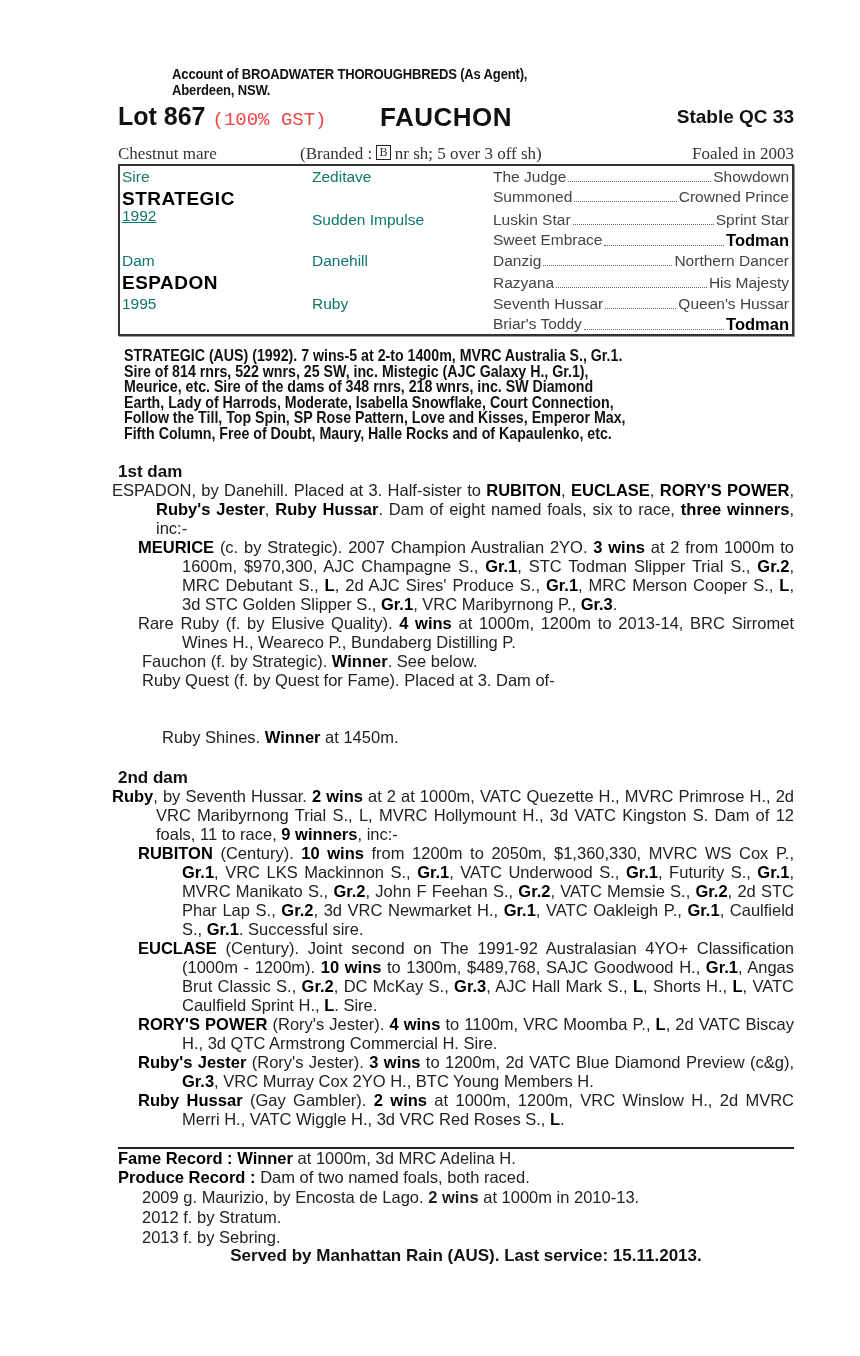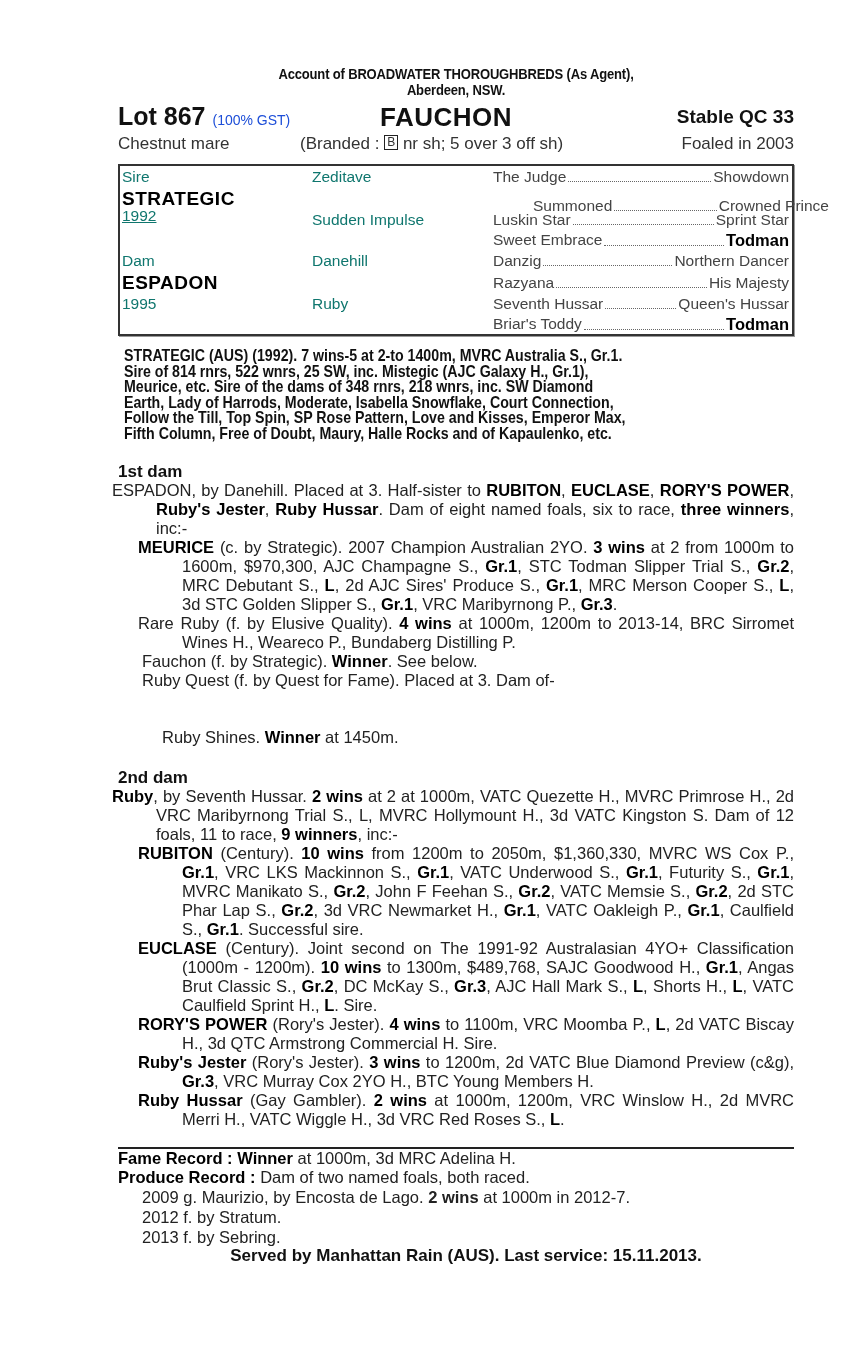--- a/index.html
+++ b/index.html
@@ -1,26 +1,26 @@
 <!DOCTYPE html>
 <html><head>
 <meta charset="utf-8">
 <style>
   html, body { margin: 0; padding: 0; background: #ffffff; }
   body { width: 860px; height: 1356px; position: relative; overflow: hidden; color: #111; font-family: "Liberation Sans", sans-serif; }
   .page { position: absolute; left: 118px; top: 66px; width: 676px; }
-  .vendor { text-align: center; font-size: 15.5px; line-height: 16px; font-weight: bold; letter-spacing: -0.2px; }
+  .vendor { text-align: left; font-size: 15.5px; line-height: 16px; font-weight: bold; letter-spacing: -0.2px; }
   .vendor div { transform: scaleX(0.84); }
   .titlerow { position: relative; height: 30px; margin-top: 4px; }
   .lot { position: absolute; left: 0; top: 0; font-size: 25px; font-weight: bold; }
-  .lot .gst { font-size: 14px; font-weight: normal; color: #1d4ed8; }
+  .lot .gst { font-size: 19px; font-weight: normal; color: #ef4444; font-family: Liberation Mono, monospace; }
   .horse { position: absolute; left: 262px; top: 0; font-size: 26px; font-weight: bold; letter-spacing: 0.5px; }
   .stable { position: absolute; right: 0; top: 4px; font-size: 19px; font-weight: bold; }
   .inforow { position: relative; height: 28px; font-size: 17px; color: #333; }
-  .inforow .col { position: absolute; top: 2px; }
+  .inforow .col { position: absolute; top: 12px; font-family: Liberation Serif, serif; }
   .brand-box { display: inline-block; border: 1.5px solid #222; font-size: 12px; line-height: 13px; padding: 0 2px; vertical-align: 3px; }
   .ped { border: 2px solid #333; box-shadow: 1px 1px 0 #999; margin-top: 4px; position: relative; height: 168px; }
   .ped .cell { position: absolute; font-size: 15.5px; color: #0f766e; white-space: nowrap; }
   .ped .big { font-size: 19px; font-weight: bold; color: #000; letter-spacing: 0.5px; }
   .ped .g3 { position: absolute; left: 373px; width: 296px; display: flex; font-size: 15.5px; color: #444; white-space: nowrap; }
   .ped .g3 .dots { flex: 1; border-bottom: 1.5px dotted #666; margin: 0 2px 4px 2px; }
   .ped .g3 .bold { font-weight: bold; color: #000; font-size: 16.5px; }
   .sire-summary { margin: 12px 0 0 6px; font-size: 16.5px; line-height: 15.5px; font-weight: bold; color: #111; text-align: justify; }
   .sire-summary span { display: block; transform: scaleX(0.86); transform-origin: left; width: 116%; }
   .sec-h { font-size: 17px; font-weight: bold; margin-top: 22px; line-height: 18px; }
@@ -76,21 +76,21 @@
     <span class="cell" style="left:192px; top:2px;">Zeditave</span>
     <span class="cell" style="left:192px; top:45px;">Sudden Impulse</span>
     <span class="cell" style="left:192px; top:86px;">Danehill</span>
     <span class="cell" style="left:192px; top:129px;">Ruby</span>
 
     <div class="g3" style="top:2px;">
         <span>The Judge</span>
         <span class="dots"></span>
         <span>Showdown</span>
       </div>
-    <div class="g3" style="top:31px;margin-left:40px;">
+    <div class="g3" style="top:22px;">
         <span>Summoned</span>
         <span class="dots"></span>
         <span>Crowned Prince</span>
       </div>
     <div class="g3" style="top:45px;">
         <span>Luskin Star</span>
         <span class="dots"></span>
         <span>Sprint Star</span>
       </div>
     <div class="g3" style="top:65px;">
@@ -142,18 +142,18 @@
   <div class="p hang1"><b>RUBITON</b><span> (Century). </span><b>10 wins</b><span> from 1200m to 2050m, $1,360,330, MVRC WS Cox P., </span><b>Gr.1</b><span>, VRC LKS Mackinnon S., </span><b>Gr.1</b><span>, VATC Underwood S., </span><b>Gr.1</b><span>, Futurity S., </span><b>Gr.1</b><span>, MVRC Manikato S., </span><b>Gr.2</b><span>, John F Feehan S., </span><b>Gr.2</b><span>, VATC Memsie S., </span><b>Gr.2</b><span>, 2d STC Phar Lap S., </span><b>Gr.2</b><span>, 3d VRC Newmarket H., </span><b>Gr.1</b><span>, VATC Oakleigh P., </span><b>Gr.1</b><span>, Caulfield S., </span><b>Gr.1</b><span>. Successful sire.</span></div>
   <div class="p hang1"><b>EUCLASE</b><span> (Century). Joint second on The 1991-92 Australasian 4YO+ Classification (1000m - 1200m). </span><b>10 wins</b><span> to 1300m, $489,768, SAJC Goodwood H., </span><b>Gr.1</b><span>, Angas Brut Classic S., </span><b>Gr.2</b><span>, DC McKay S., </span><b>Gr.3</b><span>, AJC Hall Mark S., </span><b>L</b><span>, Shorts H., </span><b>L</b><span>, VATC Caulfield Sprint H., </span><b>L</b><span>. Sire.</span></div>
   <div class="p hang1"><b>RORY'S POWER</b><span> (Rory's Jester). </span><b>4 wins</b><span> to 1100m, VRC Moomba P., </span><b>L</b><span>, 2d VATC Biscay H., 3d QTC Armstrong Commercial H. Sire.</span></div>
   <div class="p hang1"><b>Ruby's Jester</b><span> (Rory's Jester). </span><b>3 wins</b><span> to 1200m, 2d VATC Blue Diamond Preview (c&amp;g), </span><b>Gr.3</b><span>, VRC Murray Cox 2YO H., BTC Young Members H.</span></div>
   <div class="p hang1"><b>Ruby Hussar</b><span> (Gay Gambler). </span><b>2 wins</b><span> at 1000m, 1200m, VRC Winslow H., 2d MVRC Merri H., VATC Wiggle H., 3d VRC Red Roses S., </span><b>L</b><span>.</span></div>
 
   <div class="rule"></div>
 
   <div class="rec"><b>Fame Record : </b><b>Winner</b><span> at 1000m, 3d MRC Adelina H.</span></div>
   <div class="rec"><b>Produce Record : </b><span>Dam of two named foals, both raced.</span></div>
-  <div class="prod"><span>2009 g. Maurizio, by Encosta de Lago. </span><b>2 wins</b><span> at 1000m in 2012-7.</span></div>
+  <div class="prod"><span>2009 g. Maurizio, by Encosta de Lago. </span><b>2 wins</b><span> at 1000m in 2010-13.</span></div>
   <div class="prod"><span>2012 f. by Stratum.</span></div>
   <div class="prod"><span>2013 f. by Sebring.</span></div>
   <div class="served">Served by Manhattan Rain (AUS). Last service: 15.11.2013.</div>
 
 </div>
 
 </body></html>

